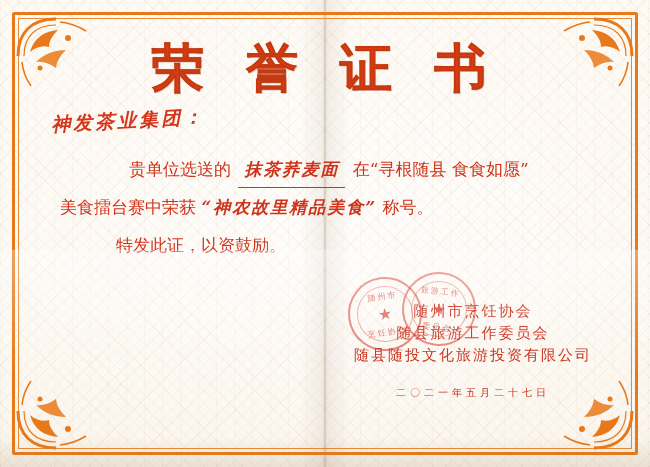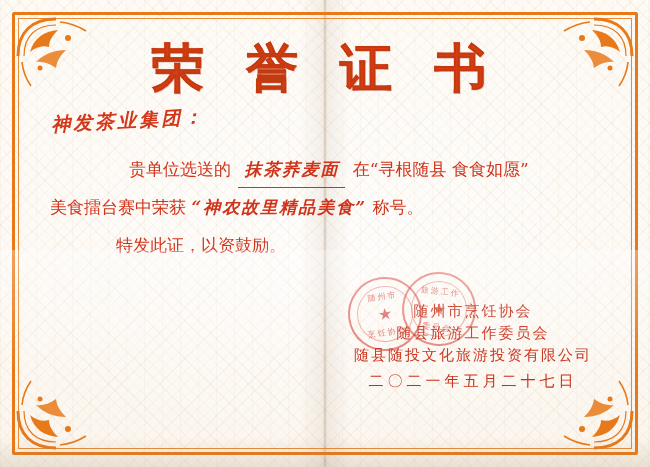--- a/index.html
+++ b/index.html
@@ -136,38 +136,38 @@
     transform-origin: left bottom;
   }
   #salutation .colon { letter-spacing: 0; }
   .underline-hand {
     display: inline-block;
     border-bottom: 1px solid #d0331a;
     padding: 0 6px 1px 6px;
     margin: 0 2px;
   }
   #line1 { position: absolute; left: 52px; top: 40px; margin-left: 29px; }
-  #line2 { position: absolute; left: 2px; top: 78px; }
+  #line2 { position: absolute; left: 12px; top: 78px; }
   #line3 { position: absolute; left: 68px; top: 116px; }
   .quoted { letter-spacing: 2px; font-weight: 700; font-style: italic; }
 
   
   #signature {
     position: absolute;
     right: 58px; top: 300px;
     text-align: center;
     color: #c8301a;
     font-family: "DejaVu Serif", serif;
     font-size: 15px;
     line-height: 22px;
     letter-spacing: 2px;
   }
   #date-line {
-    margin-top: 4px;
-    font-size: 15px;
+    margin-top: 16px;
+    font-size: 10px;
     letter-spacing: 4px;
   }
 
   
   .seal {
     position: absolute;
     border-radius: 50%;
     border: 2.5px solid rgba(214,40,30,0.62);
     color: rgba(205,35,25,0.72);
     box-sizing: border-box;

